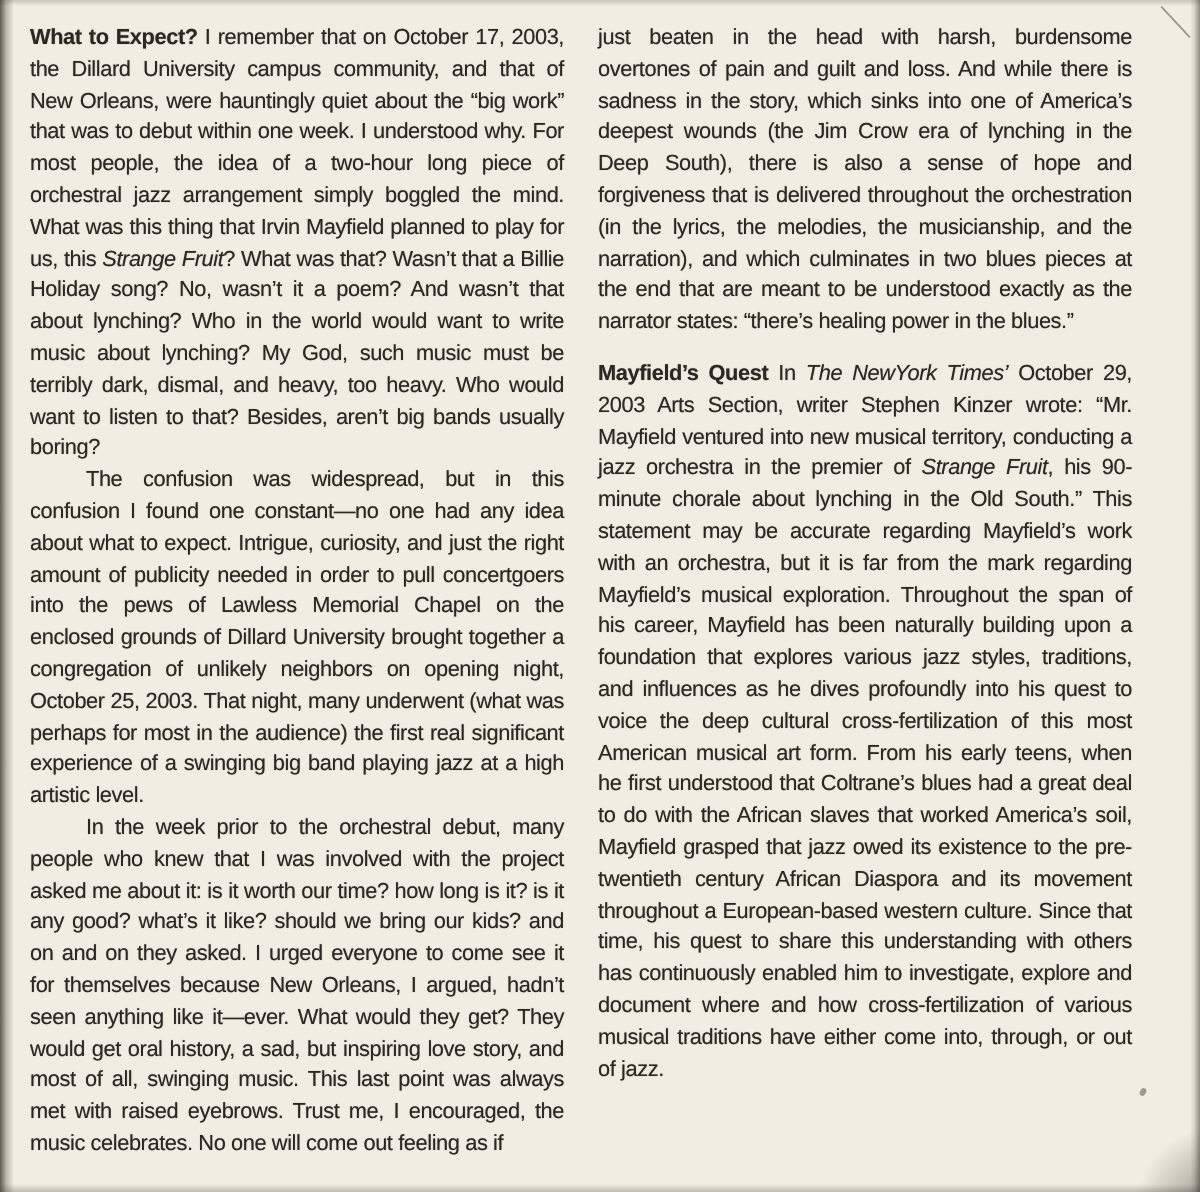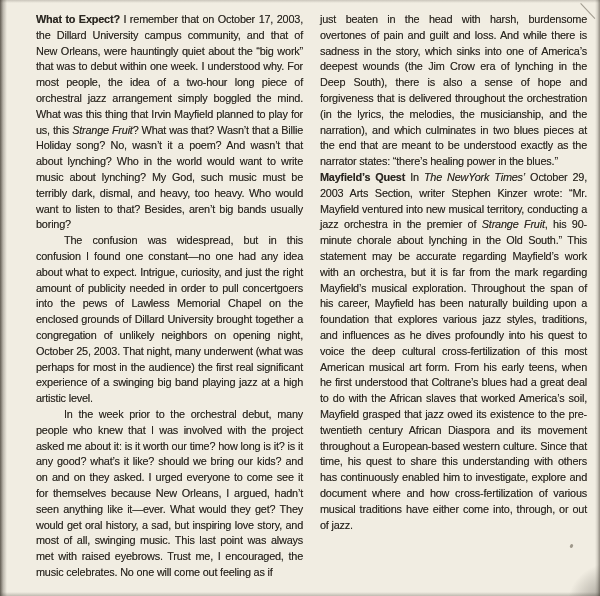--- a/index.html
+++ b/index.html
@@ -10,38 +10,38 @@
   .page {
     position: relative;
     width: 600px;
     height: 596px;
     background: #f1ede2;
     overflow: hidden;
     font-family: "Liberation Sans", "DejaVu Sans", sans-serif;
   }
   .col-wrap {
     position: absolute;
-    left: 36px;
+    left: 15px;
     top: 12px;
     width: 551px;
     display: flex;
     gap: 17px;
   }
   .column {
     width: 267px;
     font-size: 10.9px;
     line-height: 15.8px;
     letter-spacing: -0.2px;
     color: #2b2721;
     text-align: justify;
     text-shadow: 0 0 0.5px rgba(43, 39, 33, 0.5);
   }
   .para { margin: 0; }
   .para.indent { text-indent: 28px; }
-  .para.space-before { }
+  .para.space-before { margin-top: 10px; }
   .para strong { font-weight: bold; }
   .para em { font-style: italic; }
 
   
   .edge { position: absolute; pointer-events: none; }
   .edge-left {
     left: 0; top: 0; bottom: 0; width: 7px;
     background: linear-gradient(to right, rgba(62,56,47,0.80), rgba(62,56,47,0.30) 45%, rgba(62,56,47,0));
   }
   .edge-right {

